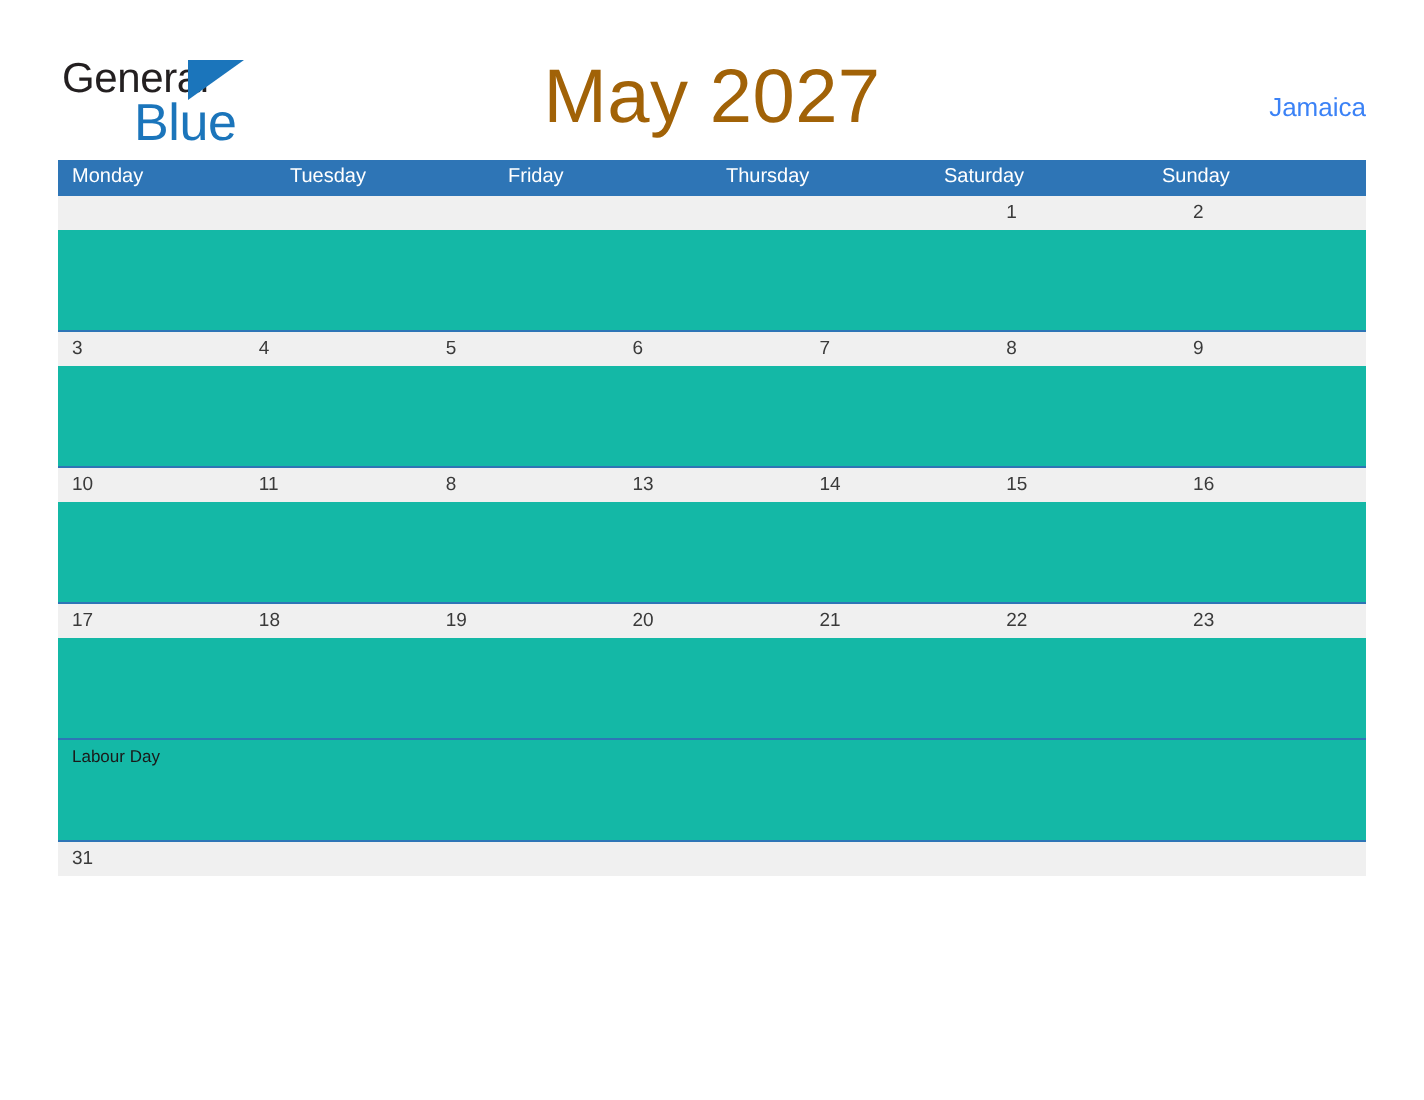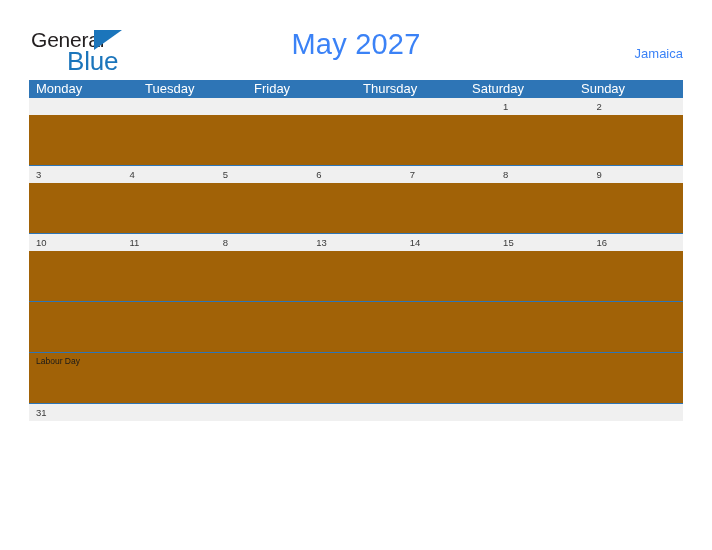--- a/index.html
+++ b/index.html
@@ -61,22 +61,22 @@
     border-left: 28px solid #1b75bb;
     border-bottom: 20px solid transparent;
   }
 
   .cal-title {
     position: absolute;
     left: 0;
     right: 0;
     top: 28px;
     text-align: center;
-    font-size: 29px;
-    color: #3b82f6;
+    font-size: 38px;
+    color: #a16207;
     font-weight: normal;
     letter-spacing: 0.2px;
   }
 
   .region-label {
     position: absolute;
     right: 29px;
     top: 46px;
     font-size: 13px;
     color: #3b82f6;
@@ -91,21 +91,21 @@
   }
 
   .weekday-row {
     display: flex;
     background: #2e75b6;
     height: 17px;
   }
   .weekday {
     flex: 1 1 0;
     color: #ffffff;
-    font-size: 13px;
+    font-size: 10px;
     line-height: 17px;
     padding-left: 7px;
     box-sizing: border-box;
     white-space: nowrap;
     overflow: hidden;
   }
 
   .week-row {
     border-top: 1.5px solid #2e75b6;
   }
@@ -123,21 +123,21 @@
     font-size: 9.5px;
     line-height: 17px;
     color: #3a3a3a;
     padding-left: 7px;
     box-sizing: border-box;
   }
 
   .body-band {
     display: flex;
     height: 50px;
-    background: #a16207;
+    background: #14b8a6;
   }
   .body-cell {
     flex: 1 1 0;
     padding: 3px 6px 0 7px;
     box-sizing: border-box;
     overflow: hidden;
   }
   .event {
     font-size: 8.5px;
     line-height: 11px;
@@ -274,20 +274,29 @@
         <div class="body-cell">
             <div class="event"></div>
           </div>
         <div class="body-cell">
             <div class="event"></div>
           </div>
       </div>
     </div>
 
     <div class="week-row">
+      <div class="date-band">
+        <div class="date-cell">17</div>
+        <div class="date-cell">18</div>
+        <div class="date-cell">19</div>
+        <div class="date-cell">20</div>
+        <div class="date-cell">21</div>
+        <div class="date-cell">22</div>
+        <div class="date-cell">23</div>
+      </div>
       <div class="body-band">
         <div class="body-cell">
             <div class="event"></div>
           </div>
         <div class="body-cell">
             <div class="event"></div>
           </div>
         <div class="body-cell">
             <div class="event"></div>
           </div>

